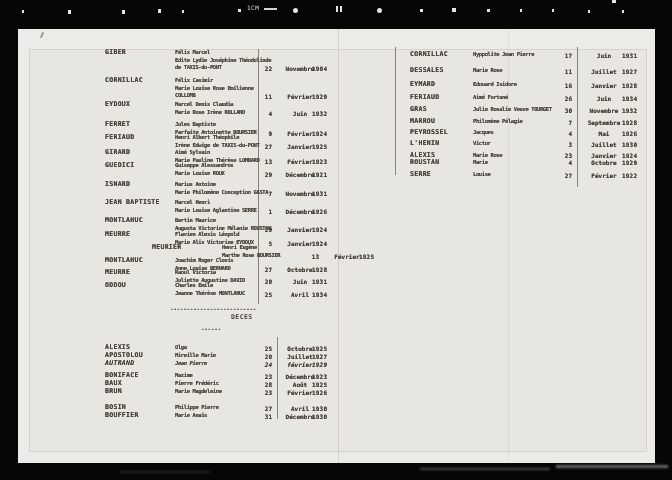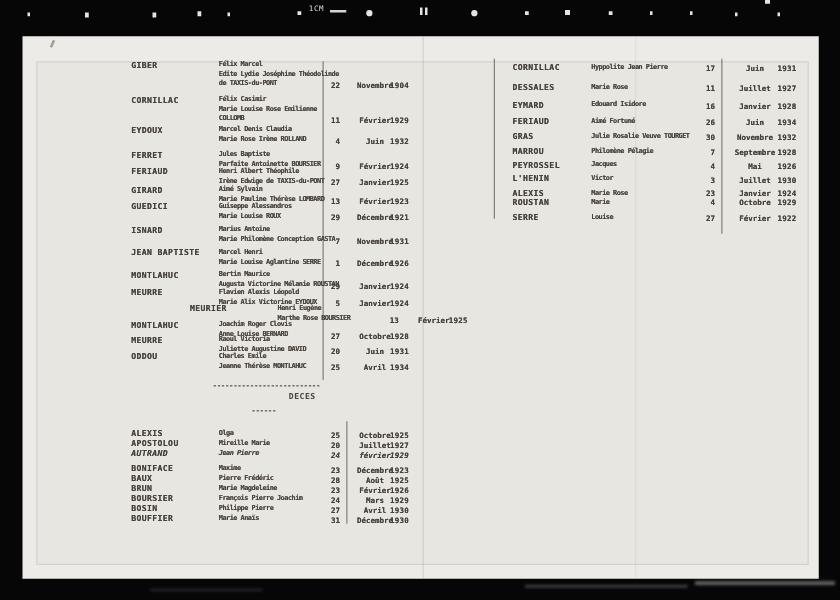--- a/index.html
+++ b/index.html
@@ -283,27 +283,20 @@
     <span class="mo">Août</span>
     <span class="yr">1925</span>
   </div>
   <div class="row" style="top:359px;height:8px;">
     <span class="sn">BRUN</span>
     <span class="nm1">Marie Magdeleine</span>
     <span class="dd">23</span>
     <span class="mo">Février</span>
     <span class="yr">1926</span>
   </div>
-  <div class="row" style="top:367px;height:8px;">
-    <span class="sn">BOURSIER</span>
-    <span class="nm1">François Pierre Joachim</span>
-    <span class="dd">24</span>
-    <span class="mo">Mars</span>
-    <span class="yr">1929</span>
-  </div>
   <div class="row" style="top:375px;height:8px;">
     <span class="sn">BOSIN</span>
     <span class="nm1">Philippe Pierre</span>
     <span class="dd">27</span>
     <span class="mo">Avril</span>
     <span class="yr">1930</span>
   </div>
   <div class="row" style="top:383px;height:8px;">
     <span class="sn">BOUFFIER</span>
     <span class="nm1">Marie Anaïs</span>

